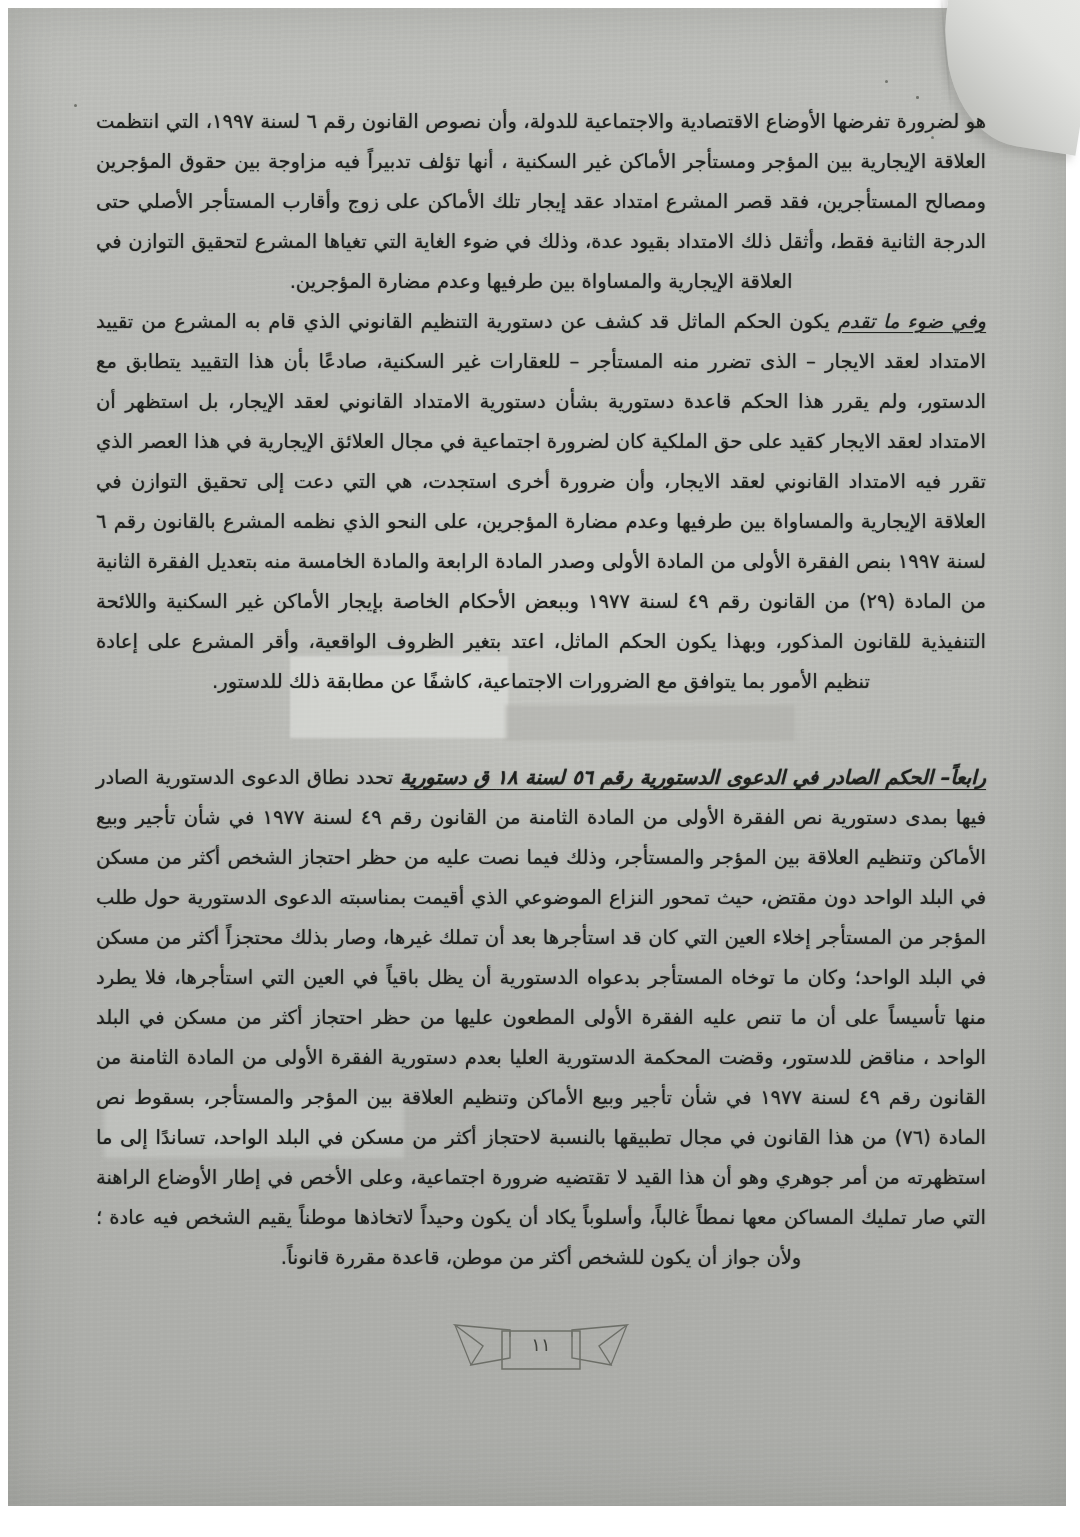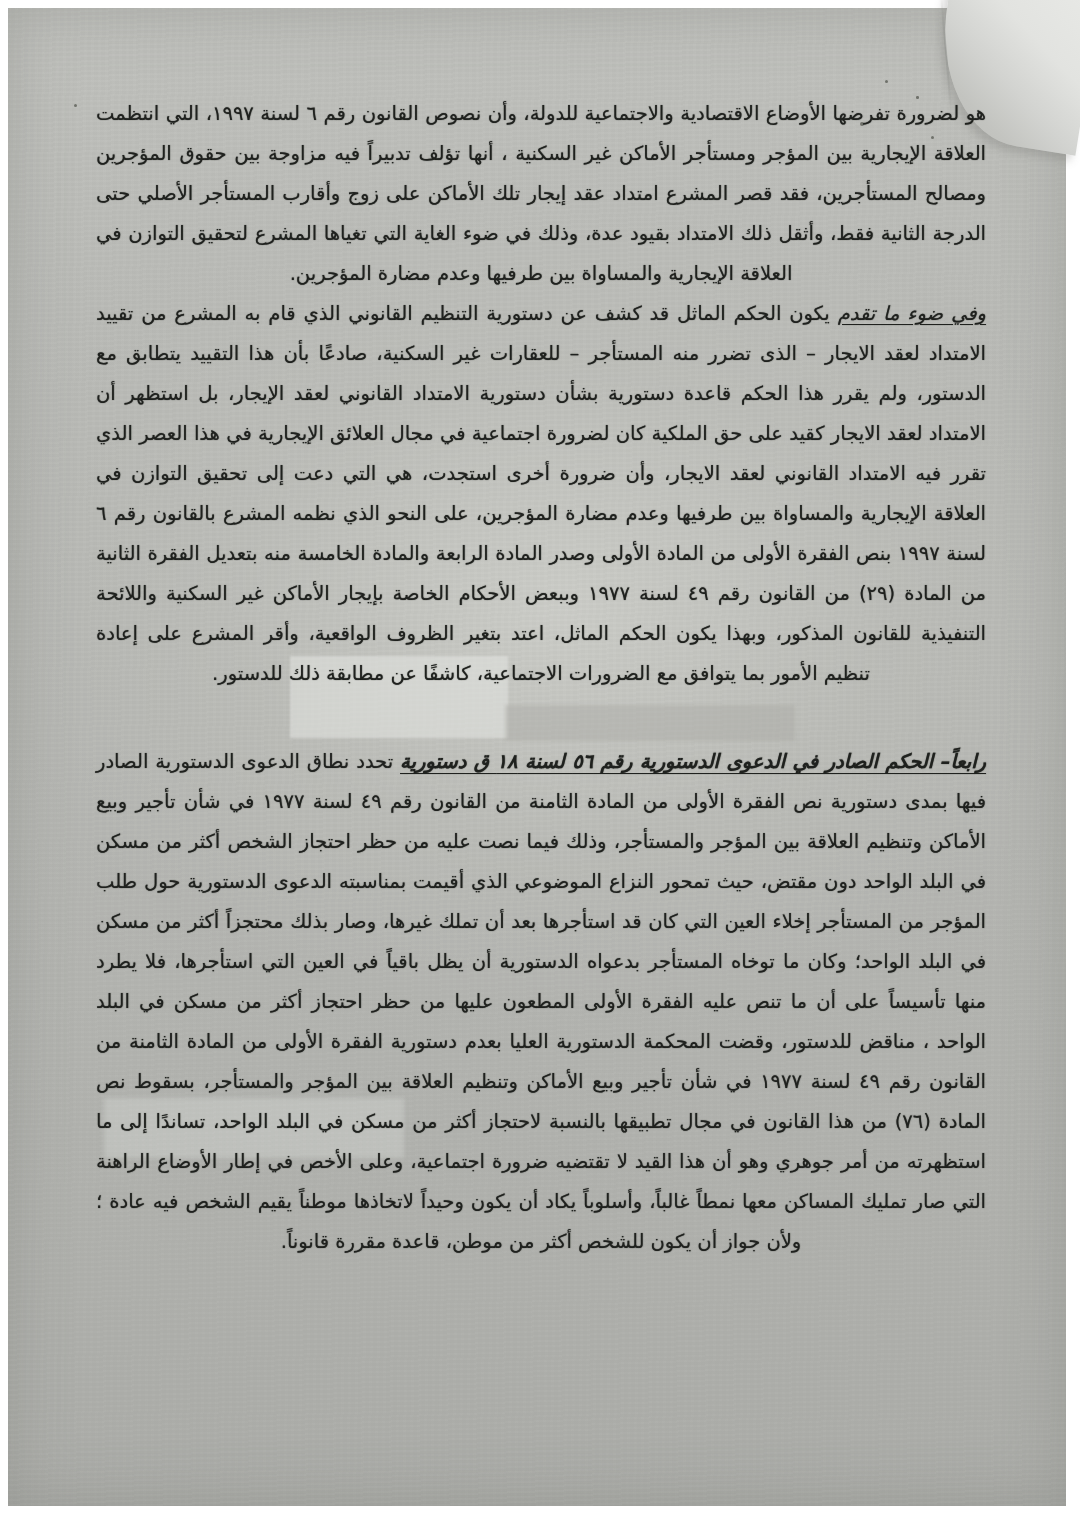--- a/index.html
+++ b/index.html
@@ -100,21 +100,21 @@
     text-align: justify;
     color: #1f211e;
     font-family: "DejaVu Sans", "Liberation Sans", sans-serif;
     font-size: 19.5px;
     line-height: 40px;
     letter-spacing: 0px;
     text-shadow: 0 0 1.1px rgba(40,42,38,0.65), 0.4px 0.3px 0.8px rgba(60,62,58,0.35);
   }
 
   .para {
-    margin: 8px 0 0 0;
+    margin: 16px 0 0 0;
     text-align: justify;
     text-align-last: center;
   }
 
   .para + .para { margin-top: 0px; }
 
   .gap-block { height: 40px; }
 
   .lead-underline {
     text-decoration: underline;
@@ -187,15 +187,27 @@
     <p class="para"><span>هو لضرورة تفرضها الأوضاع الاقتصادية والاجتماعية للدولة، وأن نصوص القانون رقم ٦ لسنة ١٩٩٧، التي انتظمت العلاقة الإيجارية بين المؤجر ومستأجر الأماكن غير السكنية ، أنها تؤلف تدبيراً فيه مزاوجة بين حقوق المؤجرين ومصالح المستأجرين، فقد قصر المشرع امتداد عقد إيجار تلك الأماكن على زوج وأقارب المستأجر الأصلي حتى الدرجة الثانية فقط، وأثقل ذلك الامتداد بقيود عدة، وذلك في ضوء الغاية التي تغياها المشرع لتحقيق التوازن في العلاقة الإيجارية والمساواة بين طرفيها وعدم مضارة المؤجرين.</span></p>
 
     <p class="para"><span class="lead-underline">وفي ضوء ما تقدم</span><span> يكون الحكم الماثل قد كشف عن دستورية التنظيم القانوني الذي قام به المشرع من تقييد الامتداد لعقد الايجار – الذى تضرر منه المستأجر – للعقارات غير السكنية، صادعًا بأن هذا التقييد يتطابق مع الدستور، ولم يقرر هذا الحكم قاعدة دستورية بشأن دستورية الامتداد القانوني لعقد الإيجار، بل استظهر أن الامتداد لعقد الايجار كقيد على حق الملكية كان لضرورة اجتماعية في مجال العلائق الإيجارية في هذا العصر الذي تقرر فيه الامتداد القانوني لعقد الايجار، وأن ضرورة أخرى استجدت، هي التي دعت إلى تحقيق التوازن في العلاقة الإيجارية والمساواة بين طرفيها وعدم مضارة المؤجرين، على النحو الذي نظمه المشرع بالقانون رقم ٦ لسنة ١٩٩٧ بنص الفقرة الأولى من المادة الأولى وصدر المادة الرابعة والمادة الخامسة منه بتعديل الفقرة الثانية من المادة (٢٩) من القانون رقم ٤٩ لسنة ١٩٧٧ وببعض الأحكام الخاصة بإيجار الأماكن غير السكنية واللائحة التنفيذية للقانون المذكور، وبهذا يكون الحكم الماثل، اعتد بتغير الظروف الواقعية، وأقر المشرع على إعادة تنظيم الأمور بما يتوافق مع الضرورات الاجتماعية، كاشفًا عن مطابقة ذلك للدستور.</span></p>
 
     <div class="gap-block"></div>
 
     <p class="para"><span class="heading-run">رابعاً– الحكم الصادر في الدعوى الدستورية رقم ٥٦ لسنة ١٨ ق دستورية</span><span> تحدد نطاق الدعوى الدستورية الصادر فيها بمدى دستورية نص الفقرة الأولى من المادة الثامنة من القانون رقم ٤٩ لسنة ١٩٧٧ في شأن تأجير وبيع الأماكن وتنظيم العلاقة بين المؤجر والمستأجر، وذلك فيما نصت عليه من حظر احتجاز الشخص أكثر من مسكن في البلد الواحد دون مقتض، حيث تمحور النزاع الموضوعي الذي أقيمت بمناسبته الدعوى الدستورية حول طلب المؤجر من المستأجر إخلاء العين التي كان قد استأجرها بعد أن تملك غيرها، وصار بذلك محتجزاً أكثر من مسكن في البلد الواحد؛ وكان ما توخاه المستأجر بدعواه الدستورية أن يظل باقياً في العين التي استأجرها، فلا يطرد منها تأسيساً على أن ما تنص عليه الفقرة الأولى المطعون عليها من حظر احتجاز أكثر من مسكن في البلد الواحد ، مناقض للدستور، وقضت المحكمة الدستورية العليا بعدم دستورية الفقرة الأولى من المادة الثامنة من القانون رقم ٤٩ لسنة ١٩٧٧ في شأن تأجير وبيع الأماكن وتنظيم العلاقة بين المؤجر والمستأجر، بسقوط نص المادة (٧٦) من هذا القانون في مجال تطبيقها بالنسبة لاحتجاز أكثر من مسكن في البلد الواحد، تساندًا إلى ما استظهرته من أمر جوهري وهو أن هذا القيد لا تقتضيه ضرورة اجتماعية، وعلى الأخص في إطار الأوضاع الراهنة التي صار تمليك المساكن معها نمطاً غالباً، وأسلوباً يكاد أن يكون وحيداً لاتخاذها موطناً يقيم الشخص فيه عادة ؛ ولأن جواز أن يكون للشخص أكثر من موطن، قاعدة مقررة قانوناً.</span></p>
 
   </div>
 
+  <div class="page-ribbon">
+    <svg width="188" height="62" viewBox="0 0 188 62" fill="none" xmlns="http://www.w3.org/2000/svg">
+      <path d="M8 7 L63 12 L63 40 L24 47 L36 28 L8 7 Z" stroke="#6b6d66" stroke-width="1.4" fill="none"></path>
+      <path d="M180 7 L125 12 L125 40 L164 47 L152 28 L180 7 Z" stroke="#6b6d66" stroke-width="1.4" fill="none"></path>
+      <path d="M8 7 L24 47" stroke="#6b6d66" stroke-width="1.2" fill="none"></path>
+      <path d="M180 7 L164 47" stroke="#6b6d66" stroke-width="1.2" fill="none"></path>
+      <rect x="55" y="13" width="78" height="38" stroke="#6b6d66" stroke-width="1.5" fill="none"></rect>
+      <path d="M63 13 L63 19" stroke="#6b6d66" stroke-width="1.2"></path>
+      <path d="M125 13 L125 19" stroke="#6b6d66" stroke-width="1.2"></path>
+    </svg>
+    <div class="ribbon-number">١١</div>
+  </div>
 
   <div class="bottom-white"></div>
 </div>
 
 </body></html>

